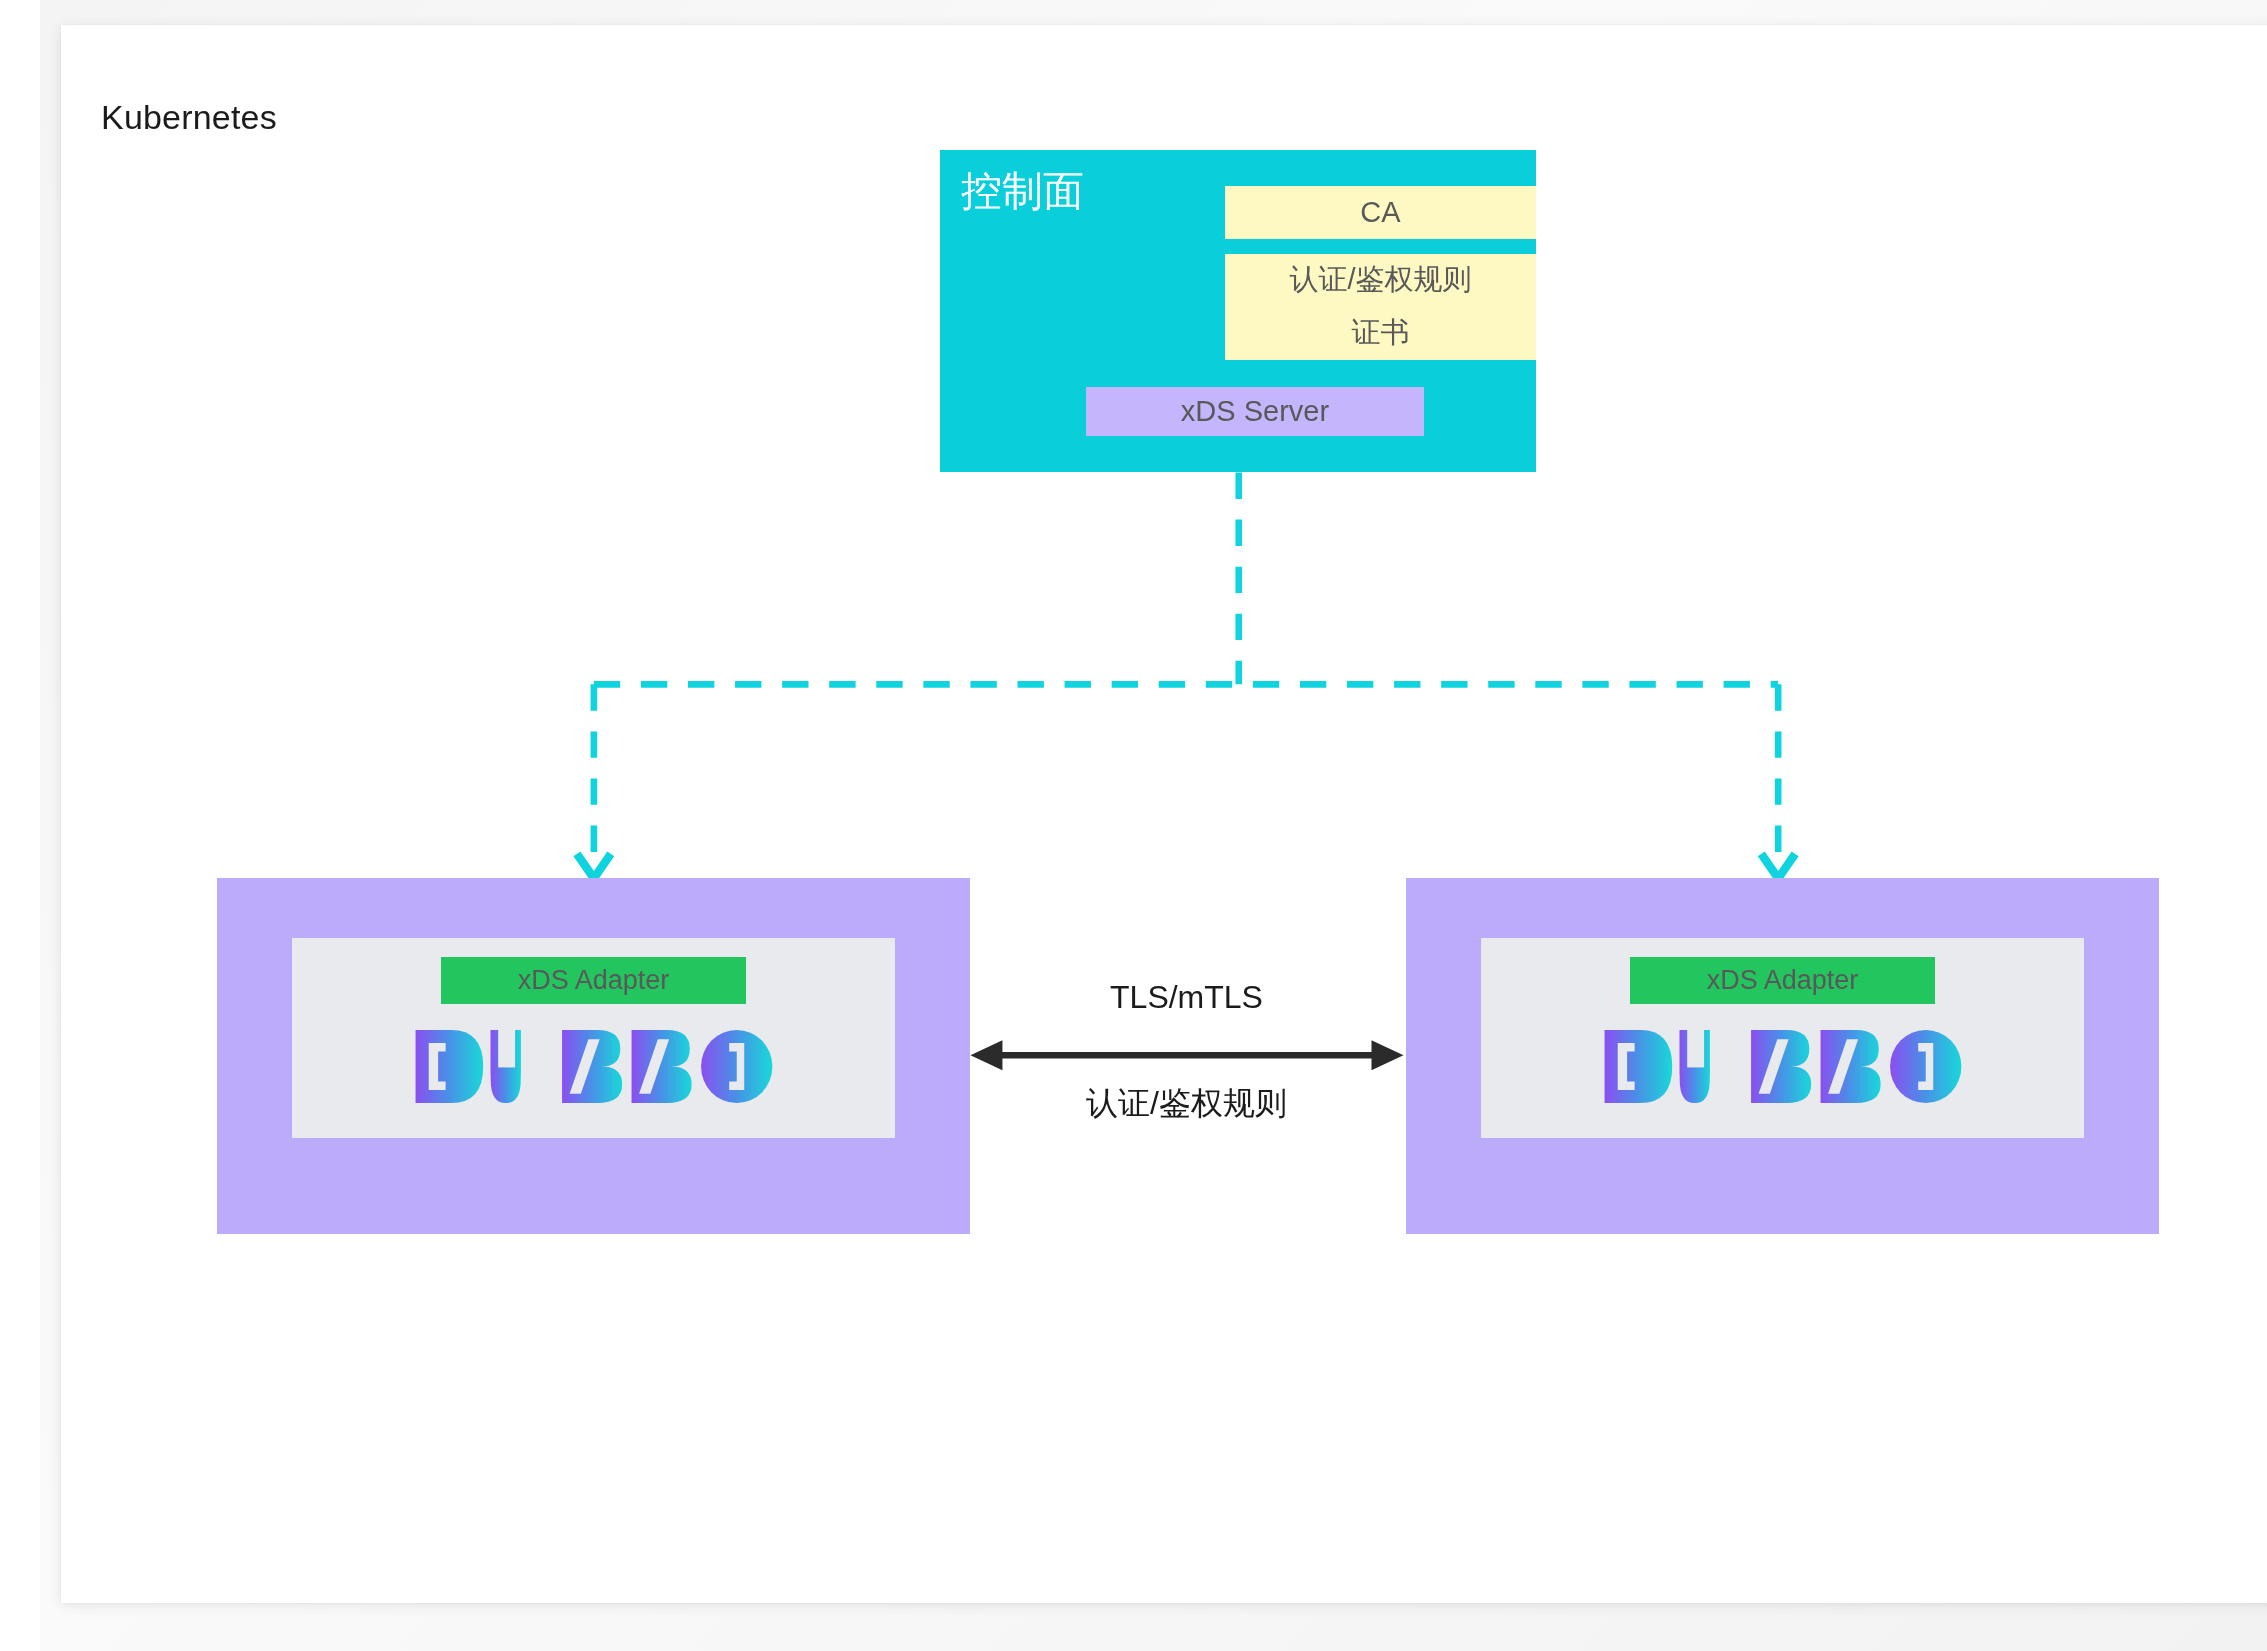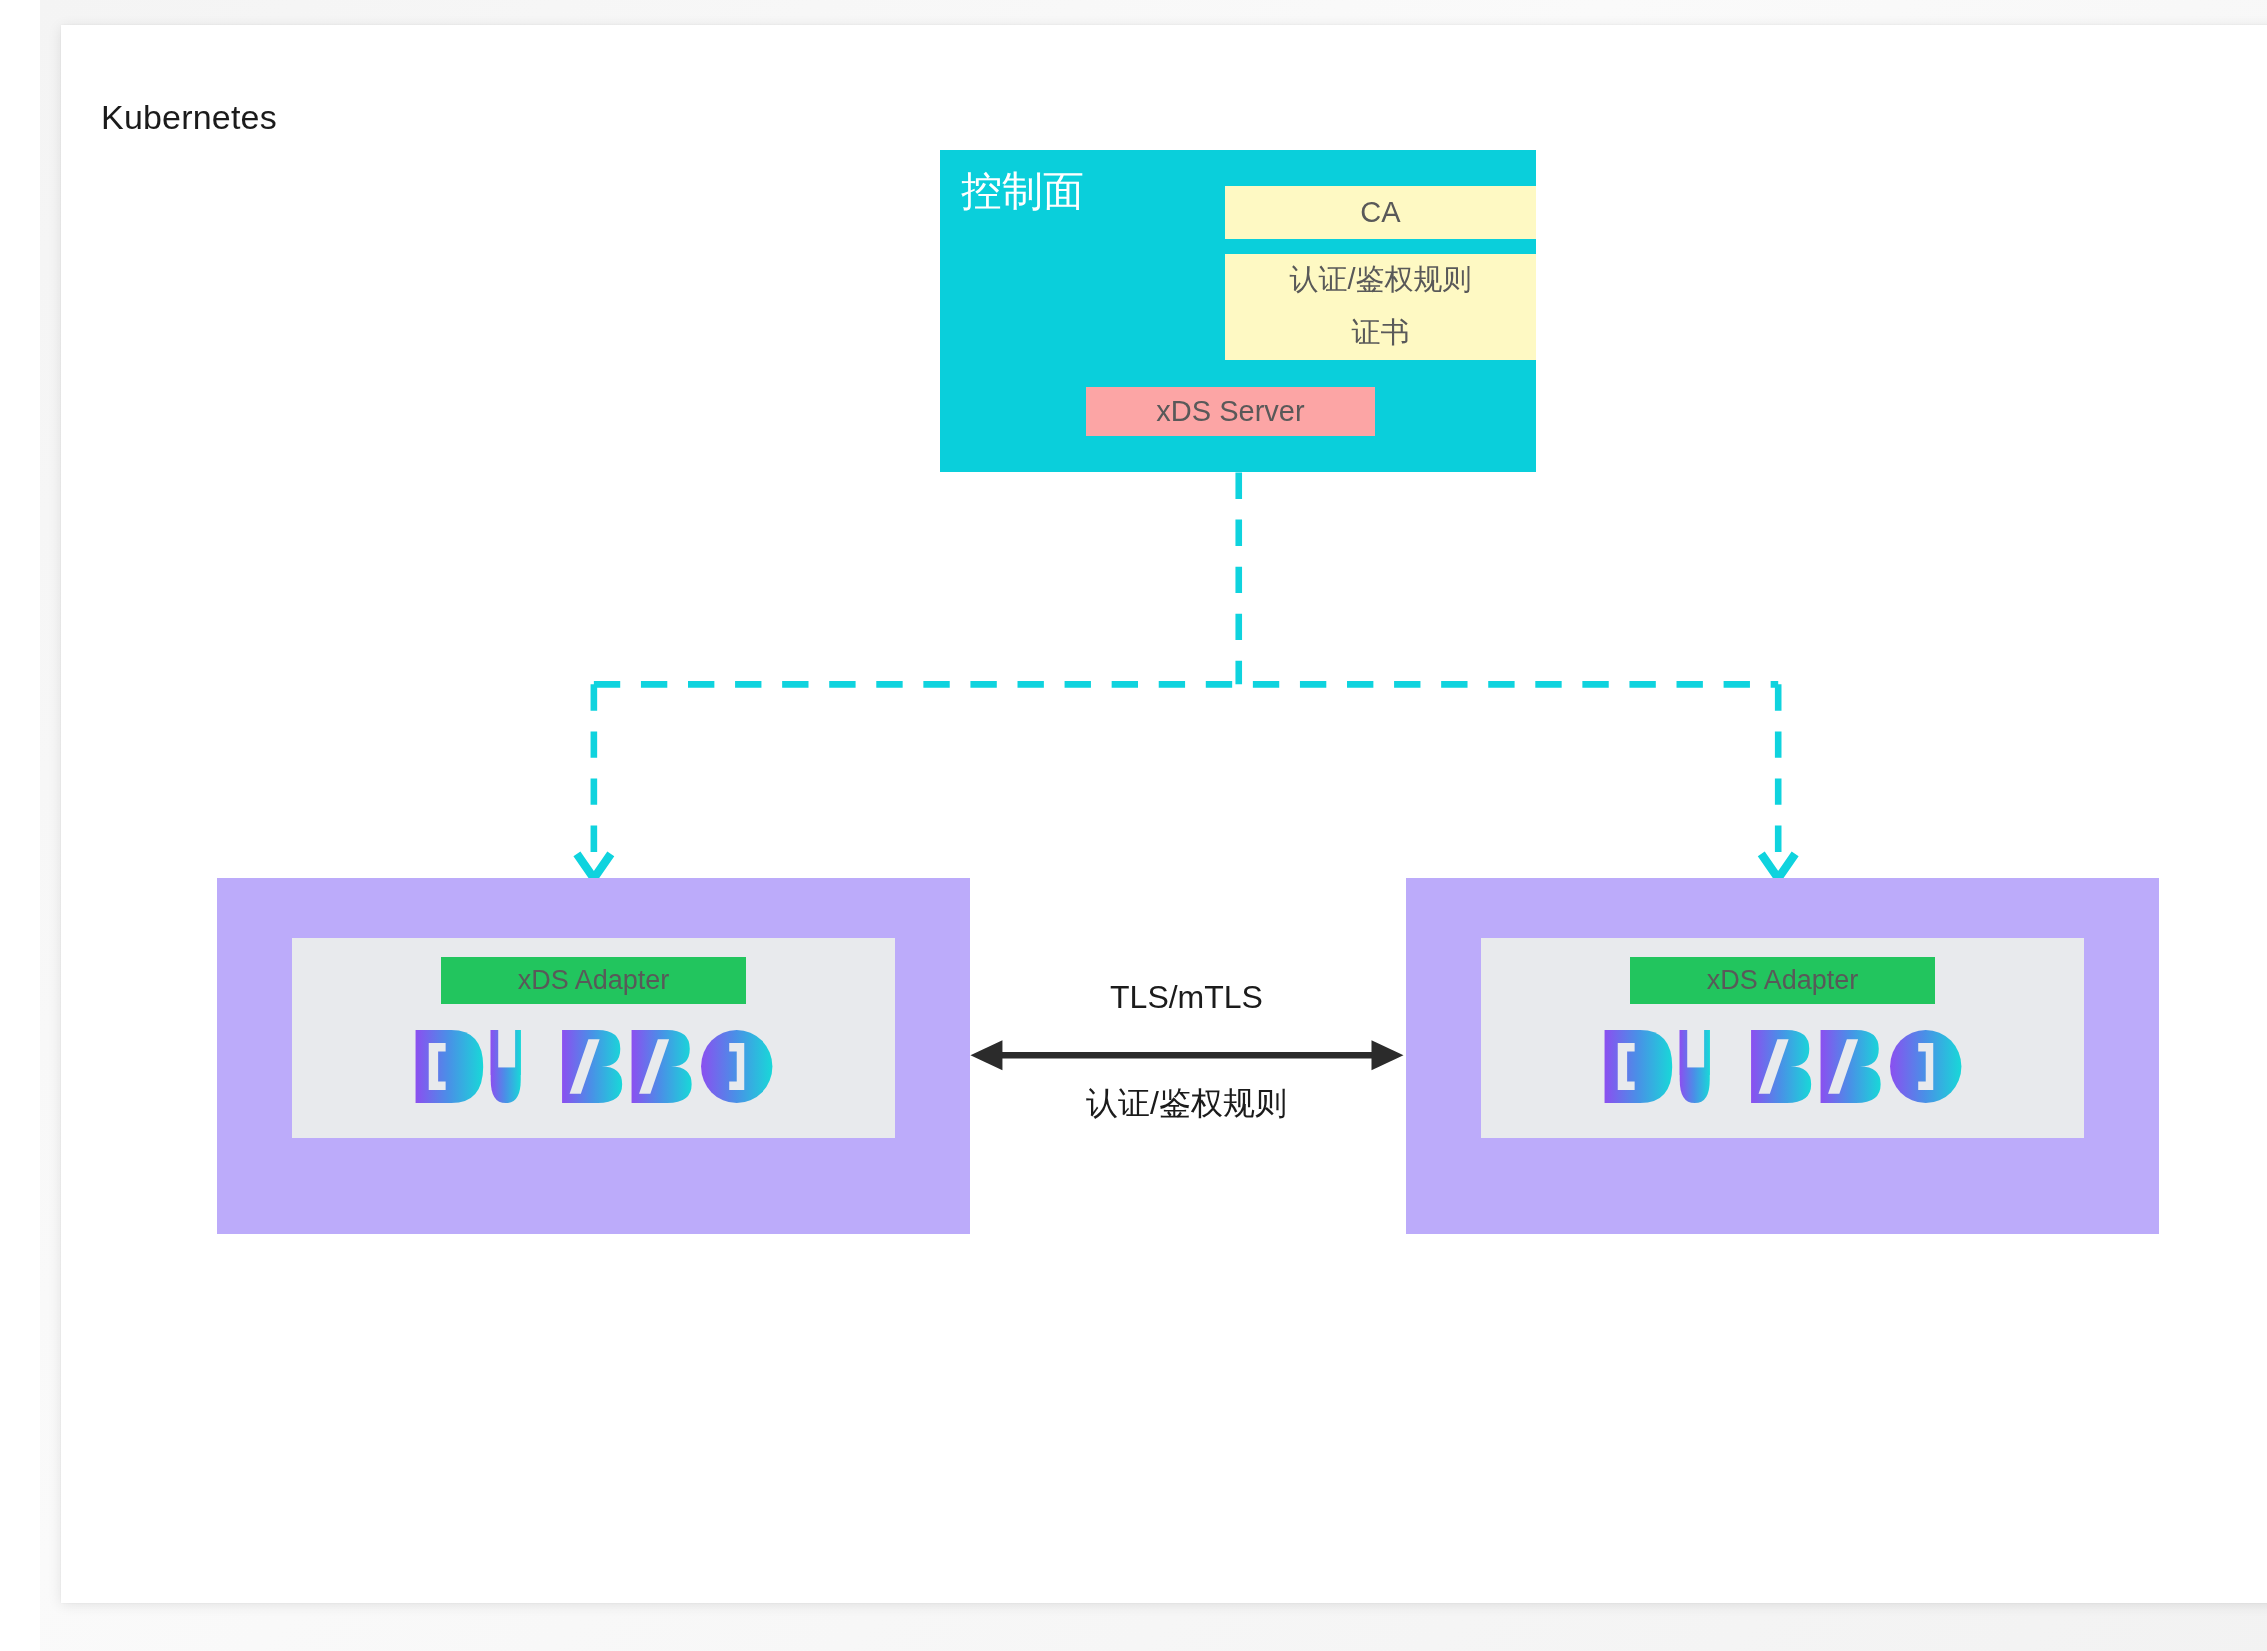--- a/index.html
+++ b/index.html
@@ -76,23 +76,23 @@
     white-space: nowrap;
   }
   #cp-item-0 { top: 36px; }
   #cp-item-1 { top: 104px; }
   #cp-item-2 { top: 157px; }
 
   #xds-server {
     position: absolute;
     left: 146px;
     top: 237px;
-    width: 289px;
+    width: 338px;
     height: 49px;
-    background: #fca5a5;
+    background: #c4b5fd;
     color: #595959;
     font-size: 29px;
     display: flex;
     align-items: center;
     justify-content: center;
     white-space: nowrap;
   }
 
   
   #connectors {

